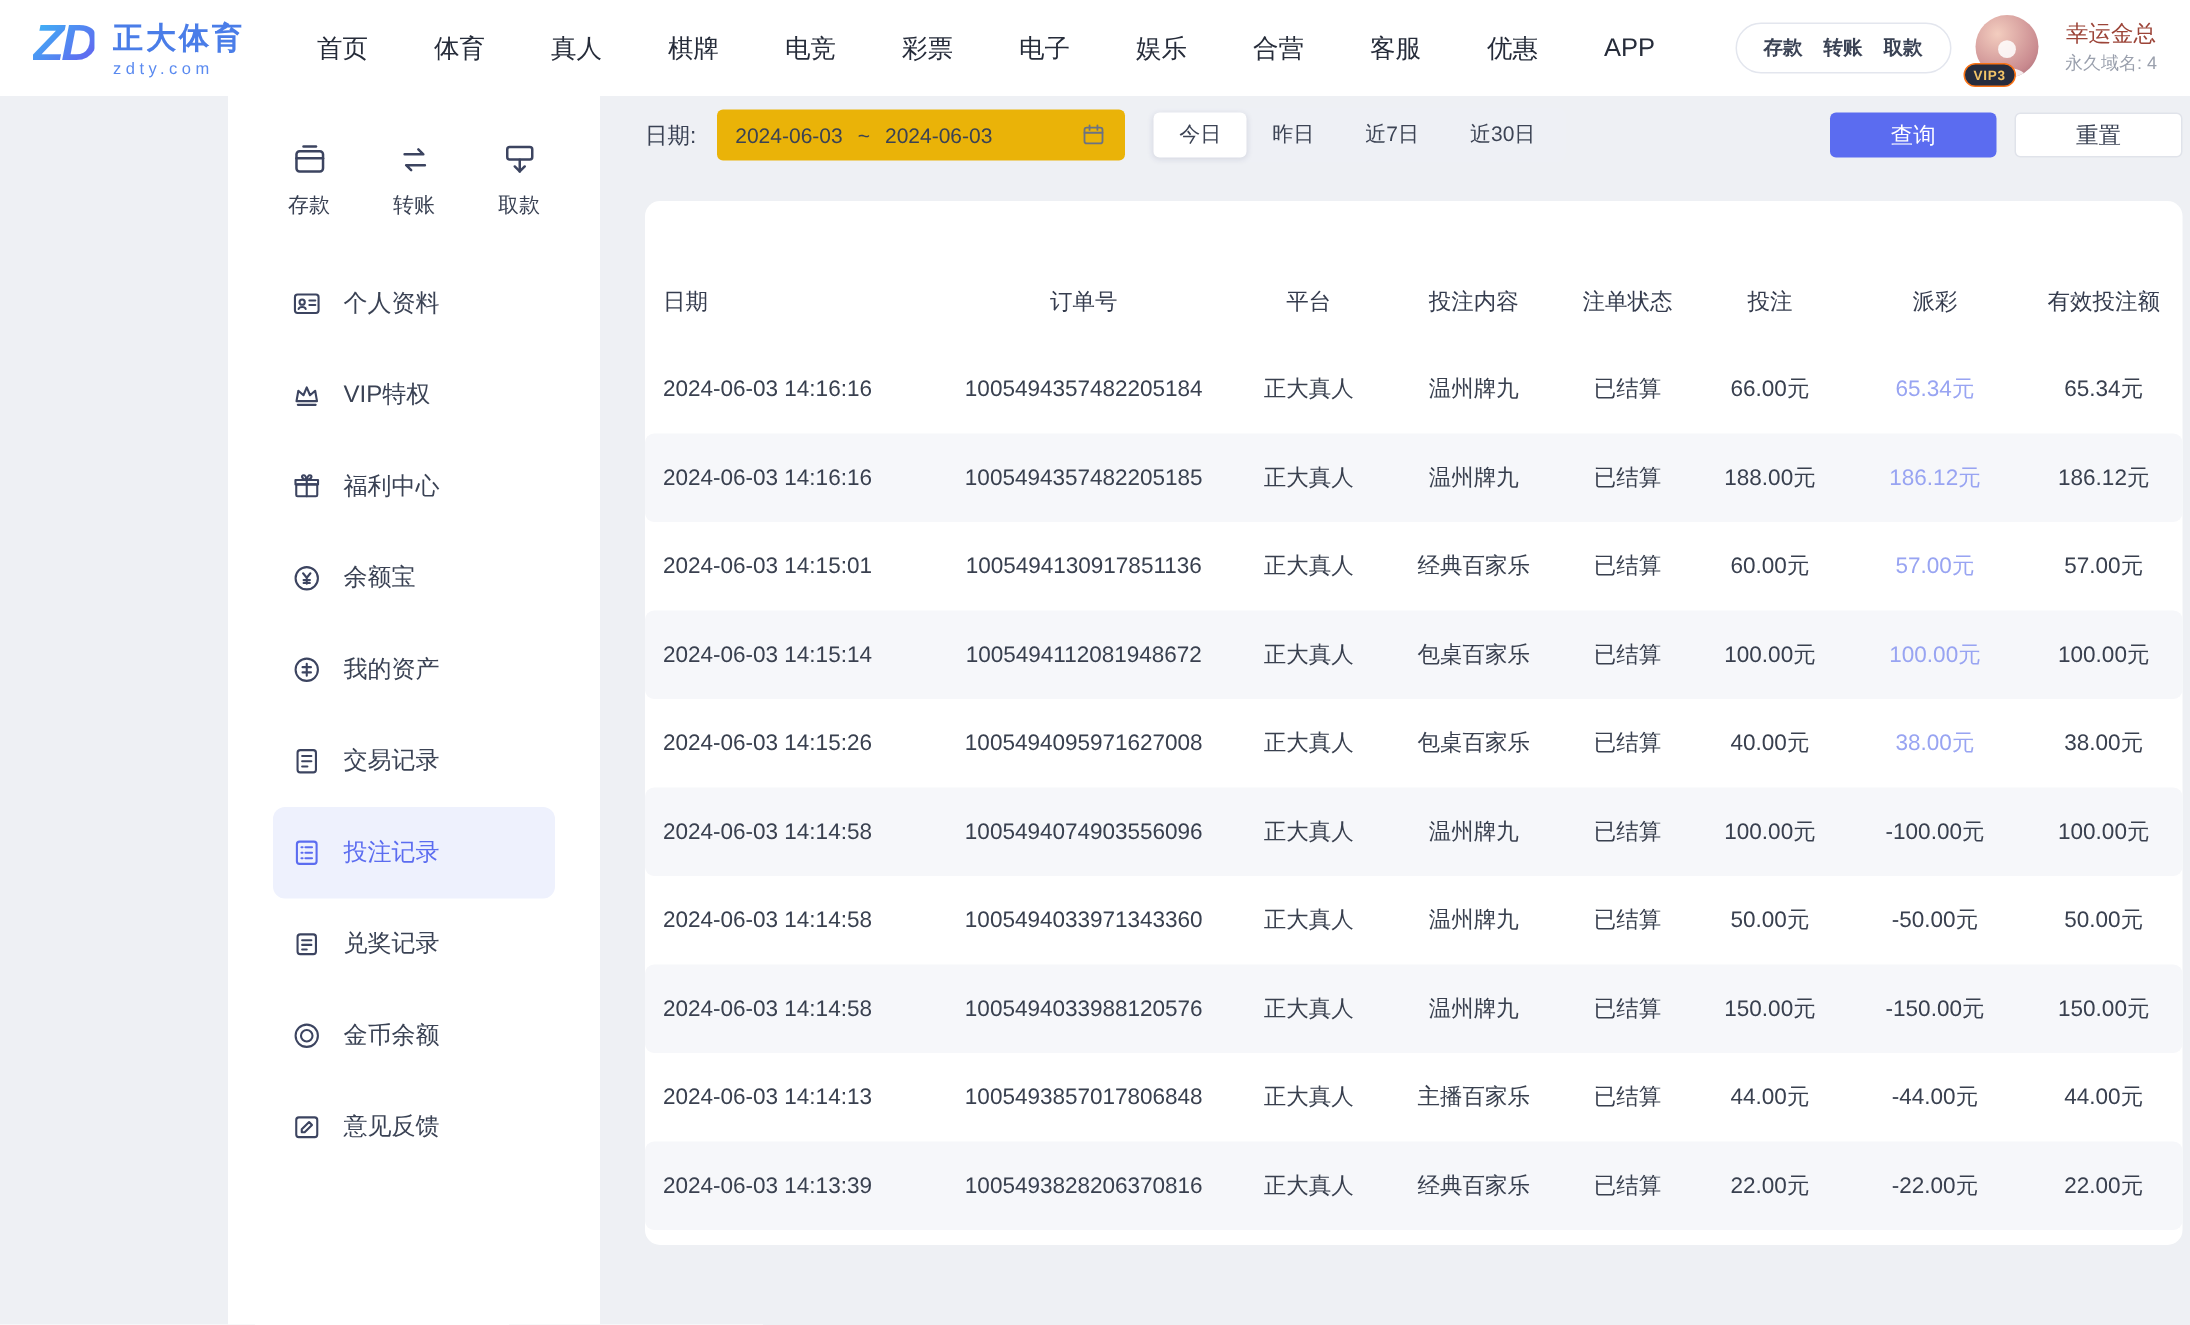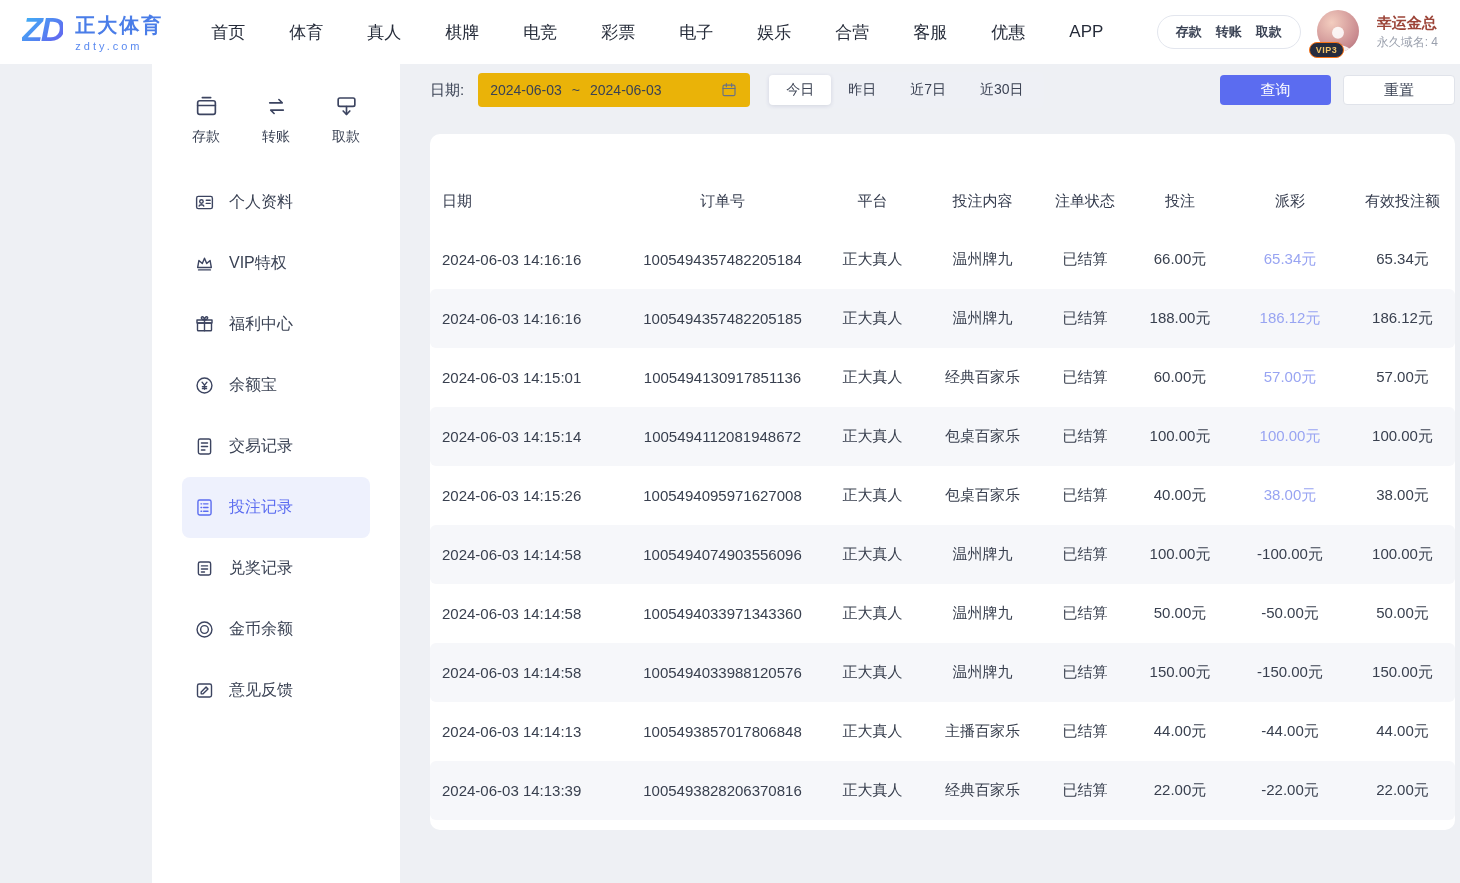--- a/index.html
+++ b/index.html
@@ -14,21 +14,21 @@
   .logo-text .brand-domain { font-size:11px; color:#5a8af0; letter-spacing:3px; margin-top:1px; }
   .main-nav { display:flex; align-items:center; gap:44px; margin-left:48px; }
   .nav-item { font-size:17px; color:#262c3a; font-weight:500; cursor:pointer; white-space:nowrap; }
   .nav-right { margin-left:auto; display:flex; align-items:center; gap:16px; }
   .wallet-pill { display:flex; align-items:center; gap:14px; border:1px solid #e3e6ee; border-radius:18px; height:34px; padding:0 18px; }
   .pill-link { font-size:13px; font-weight:600; color:#3a4254; cursor:pointer; }
   .avatar-wrap { position:relative; width:44px; height:44px; flex:none; }
   .avatar { width:42px; height:42px; border-radius:50%; background:radial-gradient(circle at 35% 30%,#f3cdbf,#c98a8f 70%,#9e6470); overflow:hidden; display:flex; align-items:flex-end; justify-content:center; }
   .vip-badge { position:absolute; left:-8px; bottom:-4px; background:#262c3e; color:#f2c468; font-size:9px; font-weight:700; padding:2px 6px; border-radius:9px; border:1px solid #f97316; letter-spacing:.5px; }
   .user-meta { line-height:1.25; max-width:86px; overflow:hidden; }
-  .user-name { font-size:15px; font-weight:700; color:#9c4438; white-space:nowrap; }
+  .user-name { font-size:15px; font-weight:400; color:#9c4438; white-space:nowrap;text-align:center; }
   .user-domain { font-size:12px; color:#9aa0ad; margin-top:3px; white-space:nowrap; }
 
   
   .sidebar { position:absolute; top:64px; left:152px; width:248px; bottom:0; background:#fff; overflow:hidden; }
   .quick-actions { display:flex; justify-content:space-between; padding:30px 40px 6px 40px; }
   .quick-item { display:flex; flex-direction:column; align-items:center; gap:9px; cursor:pointer; color:#3c4460; }
   .quick-item .q-label { font-size:14px; color:#3a4254; }
   .ic24 { width:25px; height:25px; }
   .ic20 { width:21px; height:21px; flex:none; }
   .side-menu { margin-top:20px; }
@@ -166,20 +166,27 @@
       </div>
       <div class="side-item">
         <svg class="ic20" viewBox="0 0 24 24" fill="none" stroke="currentColor" stroke-width="1.6" stroke-linecap="round" stroke-linejoin="round">
           <circle cx="12" cy="12" r="8.5"></circle>
           <path d="M9.2 8.2l2.8 3.4 2.8-3.4M12 11.6v4.6M9.6 13.4h4.8M9.6 15.6h4.8"></path>
         </svg>
         <span class="s-label">余额宝</span>
       </div>
       <div class="side-item">
         <svg class="ic20" viewBox="0 0 24 24" fill="none" stroke="currentColor" stroke-width="1.6" stroke-linecap="round" stroke-linejoin="round">
+          <circle cx="12" cy="12" r="8.5"></circle>
+          <path d="M12 7.5v9M8.8 10h6.4M8.8 14h6.4"></path>
+        </svg>
+        <span class="s-label">我的资产</span>
+      </div>
+      <div class="side-item">
+        <svg class="ic20" viewBox="0 0 24 24" fill="none" stroke="currentColor" stroke-width="1.6" stroke-linecap="round" stroke-linejoin="round">
           <rect x="5" y="3.5" width="14" height="17" rx="2"></rect>
           <path d="M8.5 8h7M8.5 12h7M8.5 16h4"></path>
         </svg>
         <span class="s-label">交易记录</span>
       </div>
       <div class="side-item active">
         <svg class="ic20" viewBox="0 0 24 24" fill="none" stroke="currentColor" stroke-width="1.6" stroke-linecap="round" stroke-linejoin="round">
           <rect x="4.5" y="3.5" width="15" height="17" rx="2"></rect>
           <path d="M8 7.8h.8M11 7.8h5M8 12h.8M11 12h5M8 16.2h.8M11 16.2h5"></path>
         </svg>

